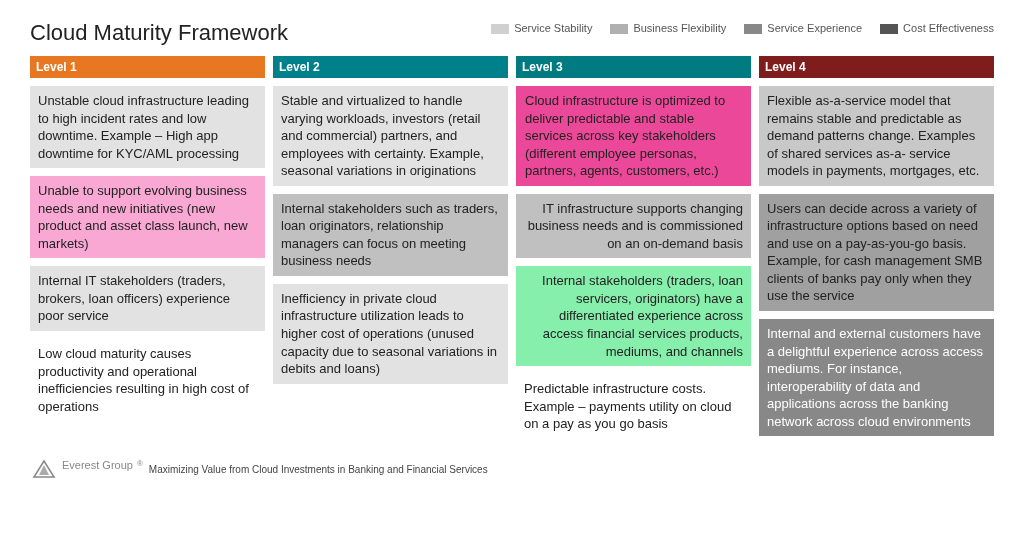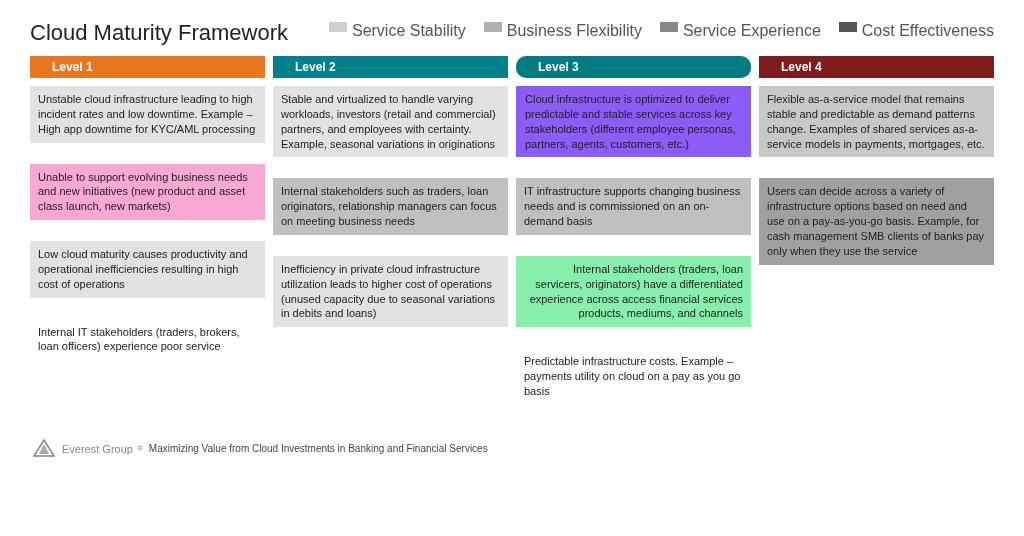--- a/index.html
+++ b/index.html
@@ -22,23 +22,23 @@
     .legend {
       display: flex;
       align-items: center;
       gap: 18px;
       position: absolute;
       top: 22px;
       right: 30px;
     }
     .legend-item {
       display: flex;
-      align-items: flex-start;
+      align-items: flex-end;
       gap: 5px;
-      font-size: 16px;
+      font-size: 11px;
       color: #555;
     }
     .legend-swatch {
       width: 18px;
       height: 10px;
       display: inline-block;
     }
     .main-content {
       display: flex;
       gap: 8px;
@@ -47,62 +47,62 @@
     .level-col {
       flex: 1;
       display: flex;
       flex-direction: column;
       gap: 0;
     }
     .level-header {
       color: #fff;
       font-weight: bold;
       font-size: 12px;
-      padding: 4px 22px;
+      padding: 4px 6px;
       margin-bottom: 8px;
     }
     .level-header.orange { background: #e87722; }
     .level-header.teal { background: #00808a; }
-    .level-header.teal2 { background: #007b82; border-radius: 10px; }
+    .level-header.teal2 { background: #007b82; }
     .level-header.green { background: #7f1d1d; }
     .cell {
       padding: 6px 8px;
-      font-size: 11px;
+      font-size: 13px;
       line-height: 1.35;
       color: #222;
-      margin-bottom: 21px;
+      margin-bottom: 8px;
     }
     
     .col1 .cell:nth-child(1) { background: #fff; border: none; }
     .col1 .cell:nth-child(2) { background: #e2e2e2; }
     .col1 .cell:nth-child(3) { background: #f9a8d4; }
     .col1 .cell:nth-child(4) { background: #e2e2e2; }
     .col2 .cell:nth-child(1) { background: #fff; }
     .col2 .cell:nth-child(2) { background: #e2e2e2; }
     .col2 .cell:nth-child(3) { background: #c0c0c0; }
     .col2 .cell:nth-child(4) { background: #e2e2e2; }
     .col3 .cell:nth-child(1) { background: #fff; }
-    .col3 .cell:nth-child(2) { background: #8b5cf6; padding-left: 9px; }
-    .col3 .cell:nth-child(3) { background: #c0c0c0; }
+    .col3 .cell:nth-child(2) { background: #ec4899; padding-left: 9px; }
+    .col3 .cell:nth-child(3) { background: #c0c0c0; text-align: right; }
     .col3 .cell:nth-child(4) { background: #86efac; text-align: right; }
     .col4 .cell:nth-child(1) { background: #fff; }
     .col4 .cell:nth-child(2) { background: #c8c8c8; }
     .col4 .cell:nth-child(3) { background: #a0a0a0; }
     .col4 .cell:nth-child(4) { background: #888; color: #fff; }
     .footer {
       display: flex;
       align-items: center;
       gap: 6px;
       margin-top: 12px;
       font-size: 10px;
       color: #444;
     }
     .footer-logo {
       display: flex;
-      align-items: center;
+      align-items: flex-start;
       gap: 4px;
     }
     .everest-mark {
       width: 28px;
       height: 22px;
       display: inline-block;
     }
     .everest-name {
       font-size: 11px;
       color: #888;
@@ -131,22 +131,22 @@
     <span>Cost Effectiveness</span>
   </div>
 </div>
 
 <div class="main-content">
 
   <div class="level-col col1">
     <div class="level-header orange">Level 1</div>
     <div class="cell">Unstable cloud infrastructure leading to high incident rates and low downtime. Example – High app downtime for KYC/AML processing</div>
     <div class="cell">Unable to support evolving business needs and new initiatives (new product and asset class launch, new markets)</div>
+    <div class="cell">Internal IT stakeholders (traders, brokers, loan officers) experience poor service</div>
     <div class="cell">Low cloud maturity causes productivity and operational inefficiencies resulting in high cost of operations</div>
-    <div class="cell">Internal IT stakeholders (traders, brokers, loan officers) experience poor service</div>
   </div>
 
   <div class="level-col col2">
     <div class="level-header teal">Level 2</div>
     <div class="cell">Stable and virtualized to handle varying workloads, investors (retail and commercial) partners, and employees with certainty. Example, seasonal variations in originations</div>
     <div class="cell">Internal stakeholders such as traders, loan originators, relationship managers can focus on meeting business needs</div>
     <div class="cell">Inefficiency in private cloud infrastructure utilization leads to higher cost of operations (unused capacity due to seasonal variations in debits and loans)</div>
   </div>
 
   <div class="level-col col3">
@@ -154,20 +154,21 @@
     <div class="cell">Cloud infrastructure is optimized to deliver predictable and stable services across key stakeholders (different employee personas, partners, agents, customers, etc.)</div>
     <div class="cell">IT infrastructure supports changing business needs and is commissioned on an on-demand basis</div>
     <div class="cell">Internal stakeholders (traders, loan servicers, originators) have a differentiated experience across access financial services products, mediums, and channels</div>
     <div class="cell">Predictable infrastructure costs. Example – payments utility on cloud on a pay as you go basis</div>
   </div>
 
   <div class="level-col col4">
     <div class="level-header green">Level 4</div>
     <div class="cell">Flexible as-a-service model that remains stable and predictable as demand patterns change. Examples of shared services as-a- service models in payments, mortgages, etc.</div>
     <div class="cell">Users can decide across a variety of infrastructure options based on need and use on a pay-as-you-go basis. Example, for cash management SMB clients of banks pay only when they use the service</div>
+    <div class="cell">Internal and external customers have a delightful experience across access mediums. For instance, interoperability of data and applications across the banking network across cloud environments</div>
   </div>
 
 </div>
 
 <div class="footer">
   <div class="footer-logo">
     <svg class="everest-mark" width="28" height="22" viewBox="0 0 28 22">
       <polygon points="14,2 4,18 24,18" fill="none" stroke="#888" stroke-width="1.5"></polygon>
       <polygon points="14,6 9,16 19,16" fill="#aaa"></polygon>
     </svg>

